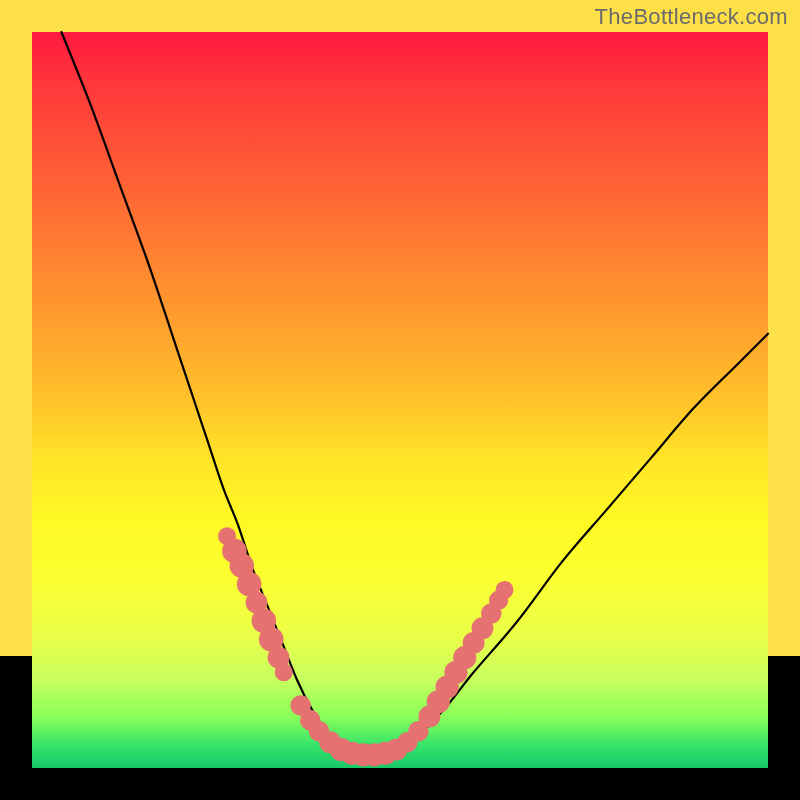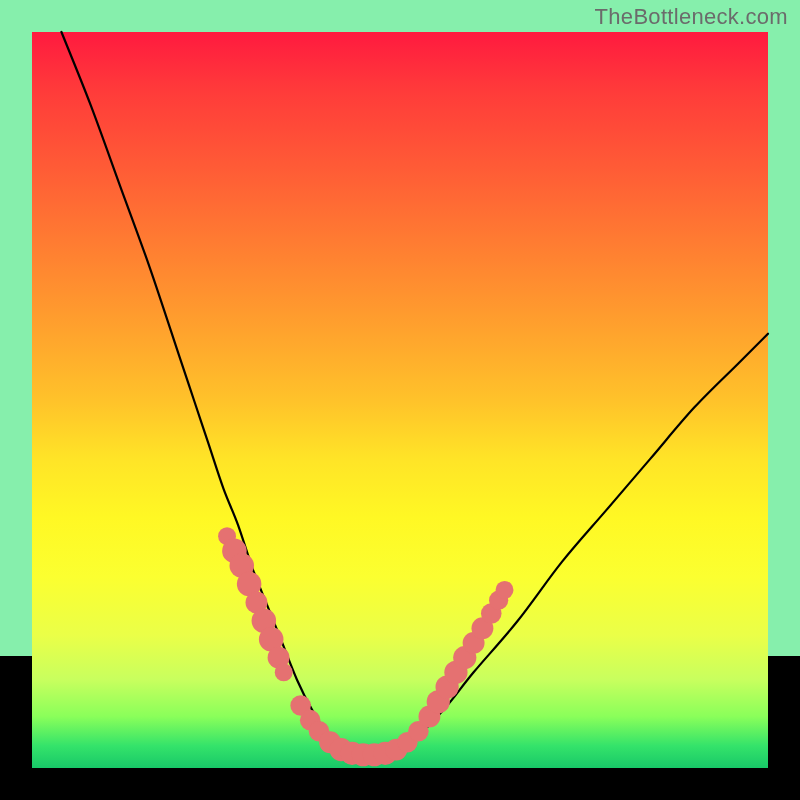--- a/index.html
+++ b/index.html
@@ -9,21 +9,21 @@
     height: 800px;
     overflow: hidden;
     background: #000;
     font-family: Arial, Helvetica, sans-serif;
   }
   .frame {
     position: absolute;
     top: 0; left: 0;
     width: 800px;
     height: 656px;
-    background: #86efac;
+    background: #fde047;
   }
   .plot {
     position: absolute;
     top: 32px;
     left: 32px;
     width: 736px;
     height: 736px;
     
     background: linear-gradient(
       to bottom,

